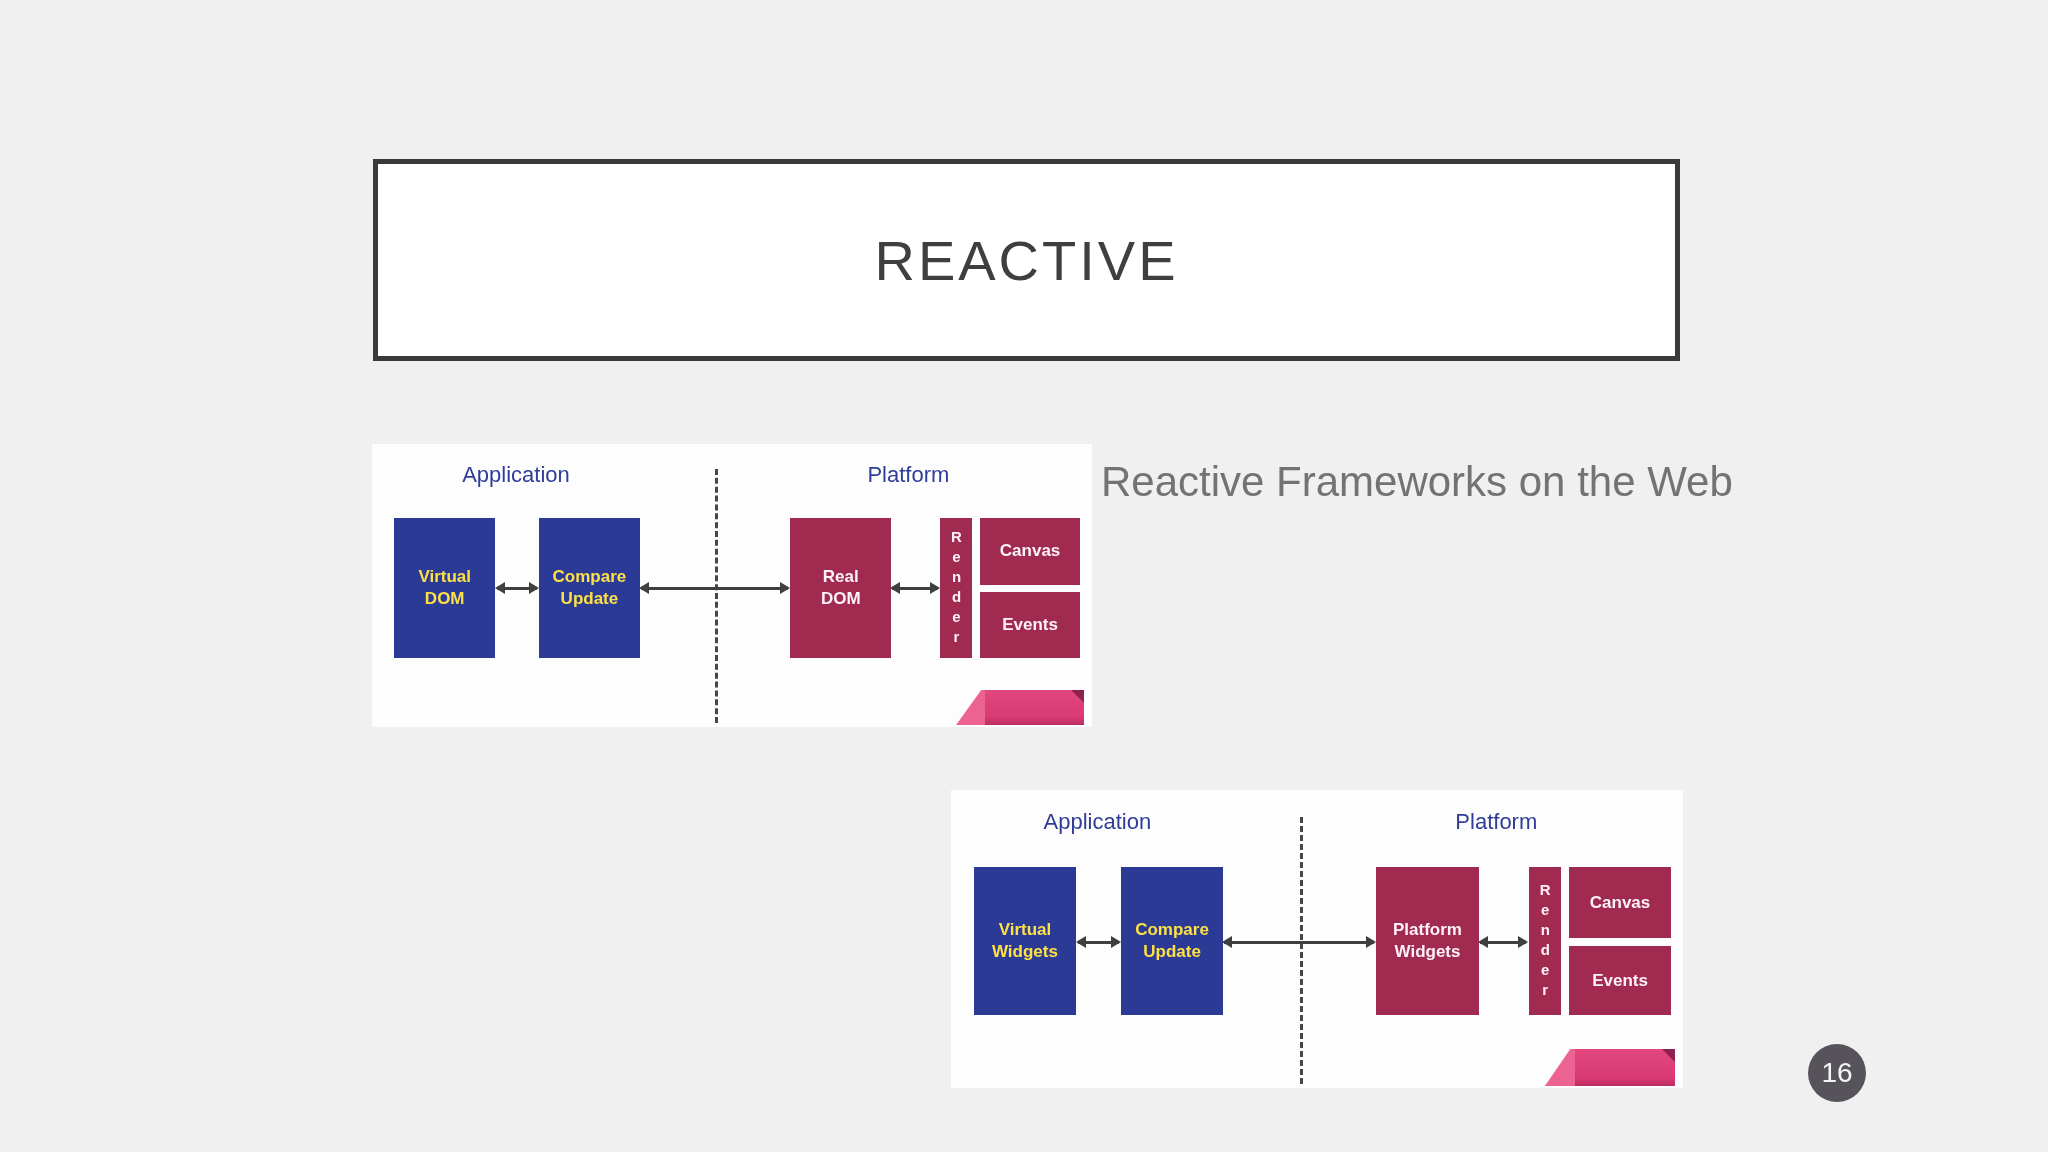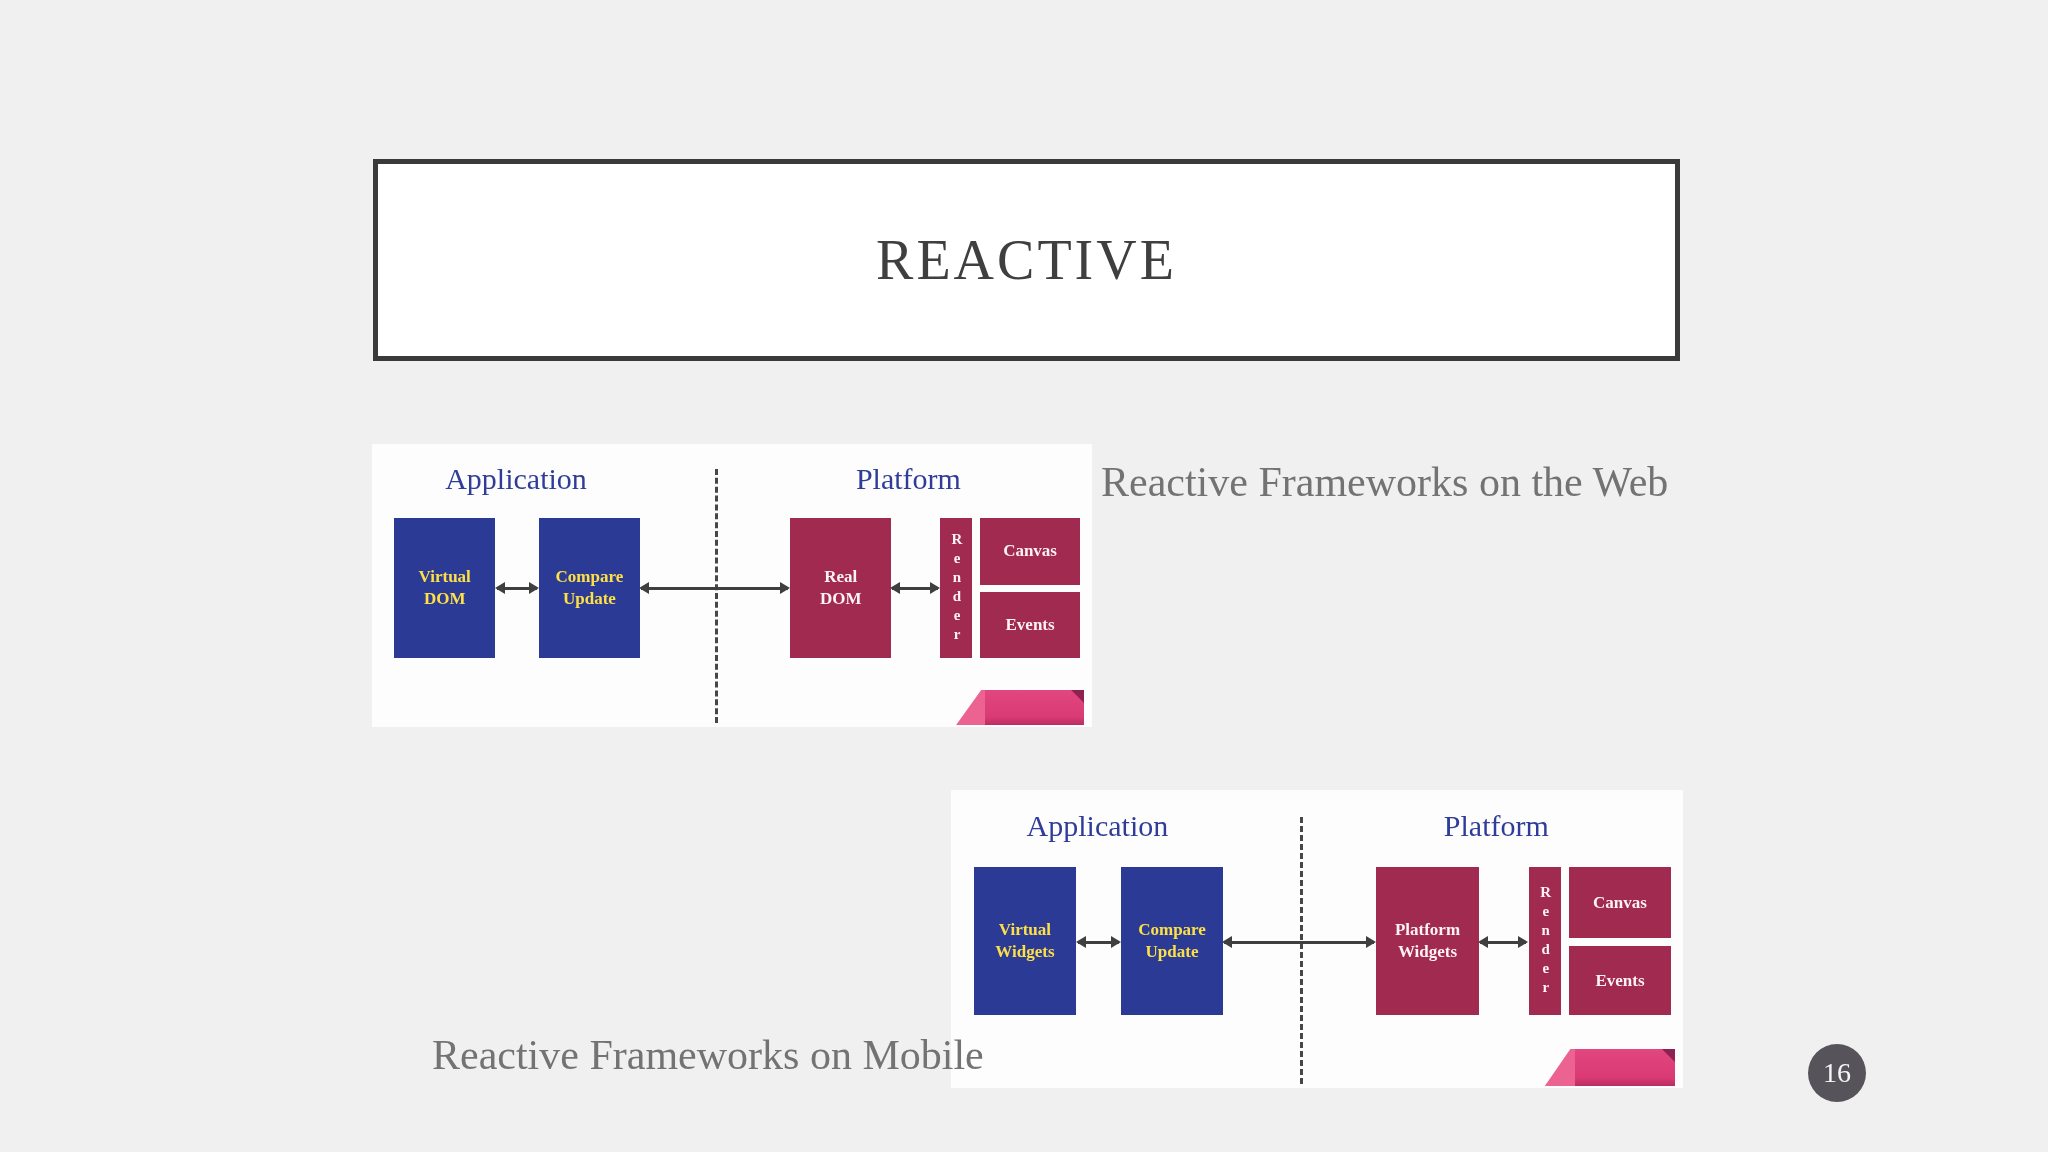--- a/index.html
+++ b/index.html
@@ -3,21 +3,21 @@
 <meta charset="utf-8">
 <style>
   html, body { margin: 0; padding: 0; }
   body { background: #e8e8e8; }
   .slide {
     position: relative;
     width: 2048px;
     height: 1152px;
     background: #f1f0f0;
     overflow: hidden;
-    font-family: Liberation Serif, serif;
+    font-family: Liberation Sans, sans-serif;
   }
 
   
   .title-frame {
     position: absolute;
     left: 373px; top: 159px;
     width: 1307px; height: 202px;
     background: #ffffff;
     border: 5px solid #3a3a3a;
     box-sizing: border-box;
@@ -48,21 +48,21 @@
     position: absolute;
     background: #fdfdfd;
   }
   #diagram-web { left: 372px; top: 444px; width: 720px; height: 283px; }
   #diagram-mobile { left: 951px; top: 790px; width: 732px; height: 298px; }
 
   .dg-heading {
     position: absolute;
     top: 6.5%;
     color: #2f3d99;
-    font-size: 30px;
+    font-size: 22px;
     font-weight: 500;
     text-align: center;
   }
   .dg-heading.left { left: 0; width: 40%; }
   .dg-heading.right { left: 56%; width: 37%; }
 
   .dg-divider {
     position: absolute;
     left: 47.7%;
     top: 9%;
@@ -221,19 +221,18 @@
     <div class="dg-box maroon canvas">Canvas</div>
     <div class="dg-box maroon events">Events</div>
 
     <div class="dg-ribbon">
       <div class="ribbon-slant"></div>
       <div class="ribbon-main"></div>
       <div class="ribbon-fold"></div>
     </div>
   </div>
 
-  <div class="caption" id="caption-mobile">Reactive Frameworks on Mobile</div>
 
   <div class="page-badge">
     <span>16</span>
   </div>
 
 </div>
 
 </body></html>

